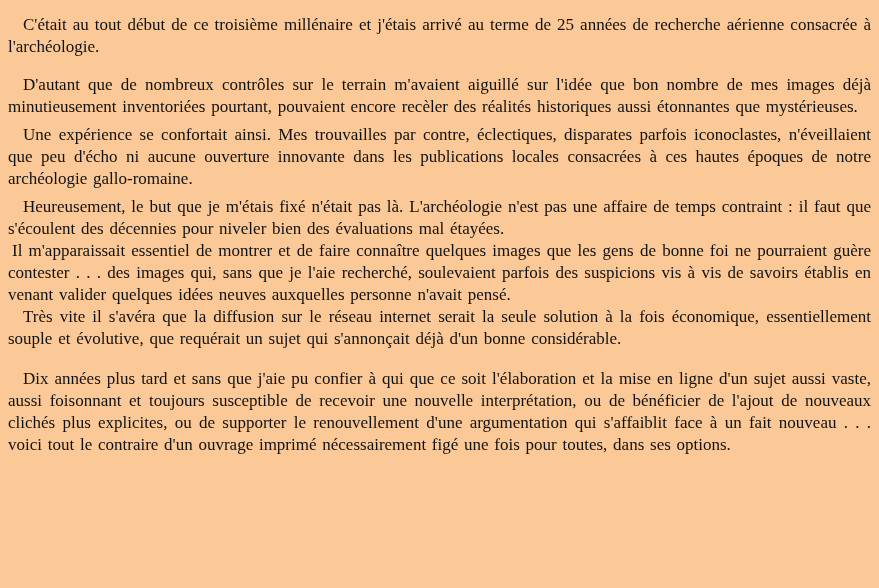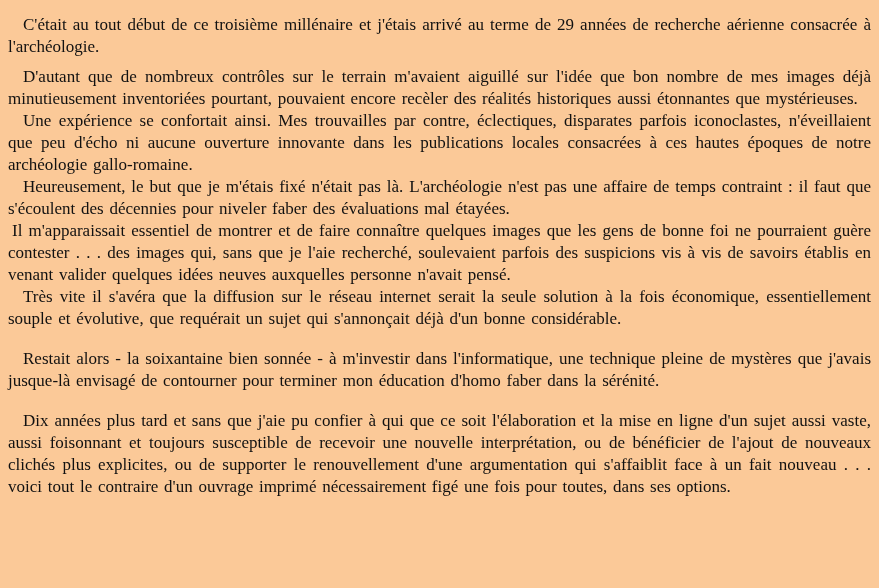--- a/index.html
+++ b/index.html
@@ -23,28 +23,27 @@
   .text-page p {
     margin: 0;
     font-size: 17px;
     line-height: 22px;
     text-align: justify;
     text-indent: 15px;
     word-spacing: 1.5px;
   }
   .text-page p.indent-small { text-indent: 4px; }
   .text-page p.gap-lg { margin-top: 18px; }
-  .text-page p.gap-md { margin-top: 8px; }
-  .text-page p.gap-sm { margin-top: 0; }
+  .text-page p.gap-md { margin-top: 16px; }
+  .text-page p.gap-sm { margin-top: 6px; }
 </style>
 </head>
 <body>
 
 <div class="text-page">
-  <p>C'était au tout début de ce troisième millénaire et j'étais arrivé au terme de 29 années de recherche aérienne consacrée à l'archéologie.</p>
+  <p>C'était au tout début de ce troisième millénaire et j'étais arrivé au terme de 25 années de recherche aérienne consacrée à l'archéologie.</p>
   <p class="gap-md">D'autant que de nombreux contrôles sur le terrain m'avaient aiguillé sur l'idée que bon nombre de mes images déjà minutieusement inventoriées pourtant, pouvaient encore recèler des réalités historiques aussi étonnantes que mystérieuses.</p>
   <p class="gap-sm">Une expérience se confortait ainsi. Mes trouvailles par contre, éclectiques, disparates parfois iconoclastes, n'éveillaient que peu d'écho ni aucune ouverture innovante dans les publications locales consacrées à ces hautes époques de notre archéologie gallo-romaine.</p>
-  <p class="gap-sm">Heureusement, le but que je m'étais fixé n'était pas là. L'archéologie n'est pas une affaire de temps contraint : il faut que s'écoulent des décennies pour niveler faber des évaluations mal étayées.</p>
+  <p class="gap-sm">Heureusement, le but que je m'étais fixé n'était pas là. L'archéologie n'est pas une affaire de temps contraint : il faut que s'écoulent des décennies pour niveler bien des évaluations mal étayées.</p>
   <p class="indent-small">Il m'apparaissait essentiel de montrer et de faire connaître quelques images que les gens de bonne foi ne pourraient guère contester . . . des images qui, sans que je l'aie recherché, soulevaient parfois des suspicions vis à vis de savoirs établis en venant valider quelques idées neuves auxquelles personne n'avait pensé.</p>
   <p>Très vite il s'avéra que la diffusion sur le réseau internet serait la seule solution à la fois économique, essentiellement souple et évolutive, que requérait un sujet qui s'annonçait déjà d'un bonne considérable.</p>
-  <p class="gap-lg">Restait alors - la soixantaine bien sonnée - à m'investir dans l'informatique, une technique pleine de mystères que j'avais jusque-là envisagé de contourner pour terminer mon éducation d'homo faber dans la sérénité.</p>
   <p class="gap-lg">Dix années plus tard et sans que j'aie pu confier à qui que ce soit l'élaboration et la mise en ligne d'un sujet aussi vaste, aussi foisonnant et toujours susceptible de recevoir une nouvelle interprétation, ou de bénéficier de l'ajout de nouveaux clichés plus explicites, ou de supporter le renouvellement d'une argumentation qui s'affaiblit face à un fait nouveau . . . voici tout le contraire d'un ouvrage imprimé nécessairement figé une fois pour toutes, dans ses options.</p>
 </div>
 
 </body></html>

